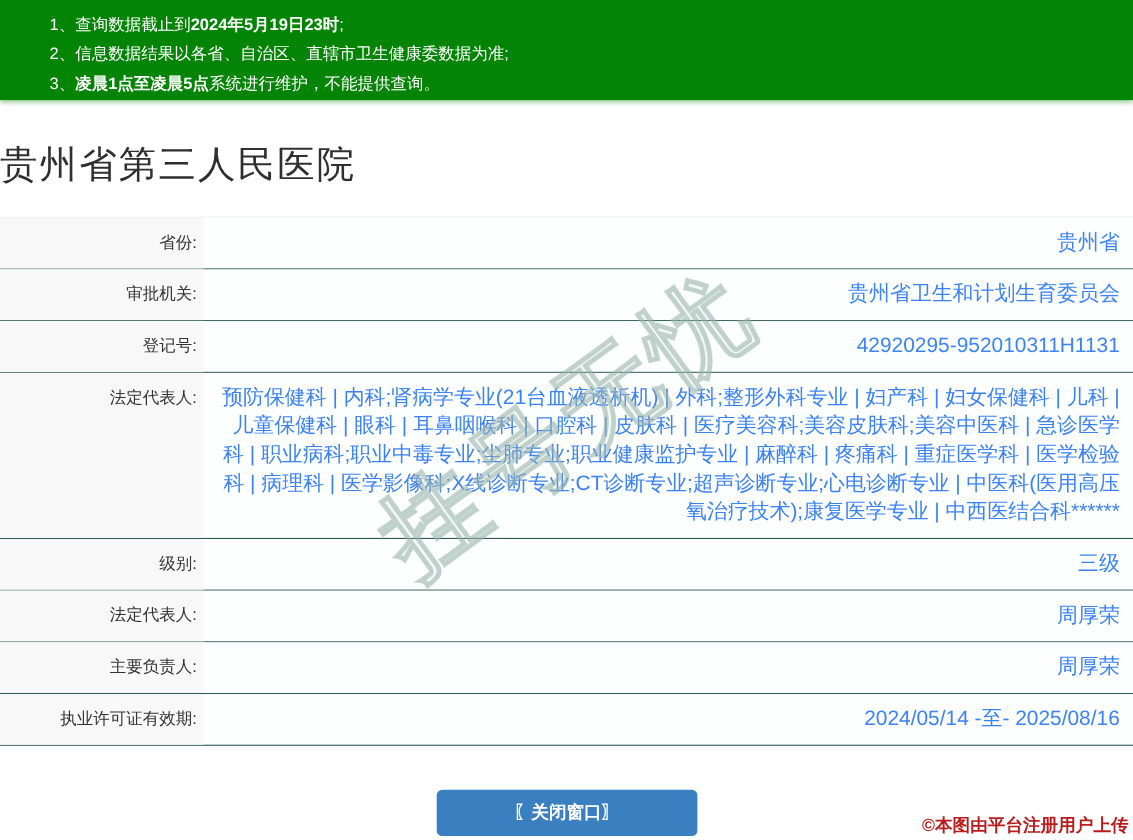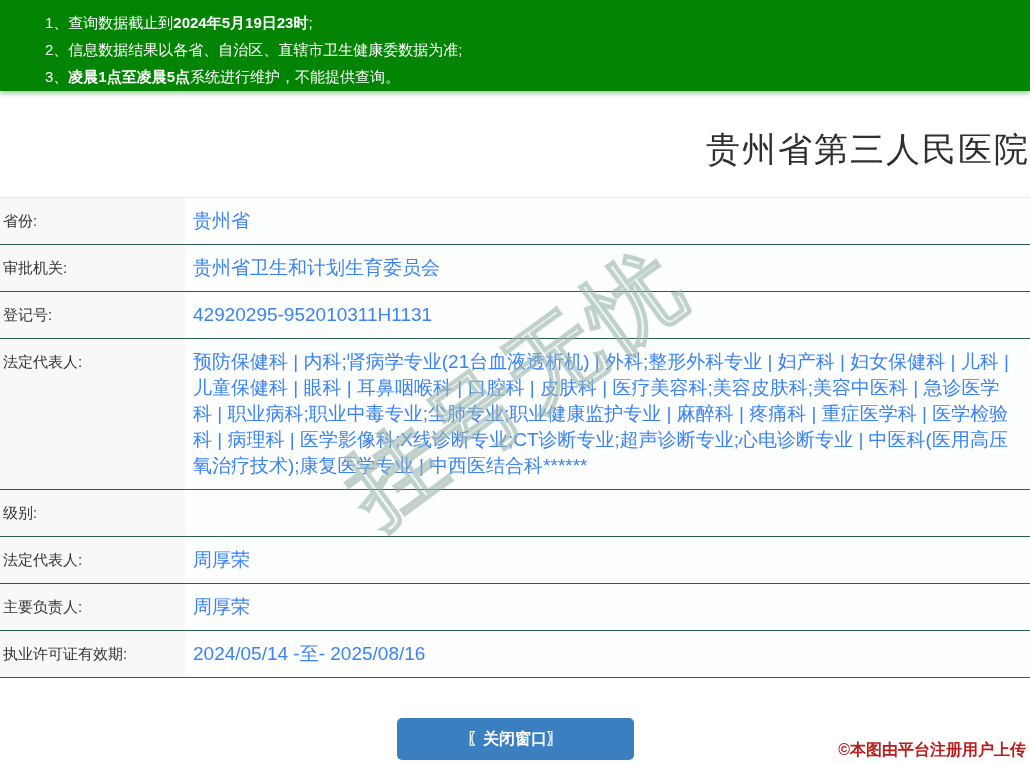--- a/index.html
+++ b/index.html
@@ -19,35 +19,36 @@
     padding: 9px 20px 0 45px;
     color: #ffffff;
     font-size: 15px;
     line-height: 27px;
     box-shadow: 0 3px 4px rgba(4, 132, 4, 0.35);
   }
   .notice-line b { font-weight: bold; }
 
   
   .page-title {
-    text-align: right;
+    text-align: left;
     font-size: 34px;
     font-weight: 500;
     letter-spacing: 2px;
     color: #2f2f2f;
     margin: 36px 0 24px 0;
   }
 
   
   .info-table { border-top: 1px solid #ebebeb; }
   .row {
     display: flex;
     align-items: stretch;
     border-bottom: 1px solid #2c5a50;
     background: #fdfefe;
+    text-align: right;
   }
   .label-cell {
     flex: 0 0 185px;
     background: #f8f8f8;
     padding: 10px 6px 10px 3px;
     font-size: 15px;
     line-height: 26px;
     color: #333333;
   }
   .value-cell {
@@ -128,20 +129,21 @@
   <div class="row">
     <div class="label-cell">登记号:</div>
     <div class="value-cell">42920295-952010311H1131</div>
   </div>
   <div class="row">
     <div class="label-cell">法定代表人:</div>
     <div class="value-cell">预防保健科 | 内科;肾病学专业(21台血液透析机) | 外科;整形外科专业 | 妇产科 | 妇女保健科 | 儿科 | 儿童保健科 | 眼科 | 耳鼻咽喉科 | 口腔科 | 皮肤科 | 医疗美容科;美容皮肤科;美容中医科 | 急诊医学科 | 职业病科;职业中毒专业;尘肺专业;职业健康监护专业 | 麻醉科 | 疼痛科 | 重症医学科 | 医学检验科 | 病理科 | 医学影像科;X线诊断专业;CT诊断专业;超声诊断专业;心电诊断专业 | 中医科(医用高压氧治疗技术);康复医学专业 | 中西医结合科******</div>
   </div>
   <div class="row">
     <div class="label-cell">级别:</div>
+    <div class="value-cell">三级</div>
   </div>
   <div class="row">
     <div class="label-cell">法定代表人:</div>
     <div class="value-cell">周厚荣</div>
   </div>
   <div class="row">
     <div class="label-cell">主要负责人:</div>
     <div class="value-cell">周厚荣</div>
   </div>
   <div class="row">

